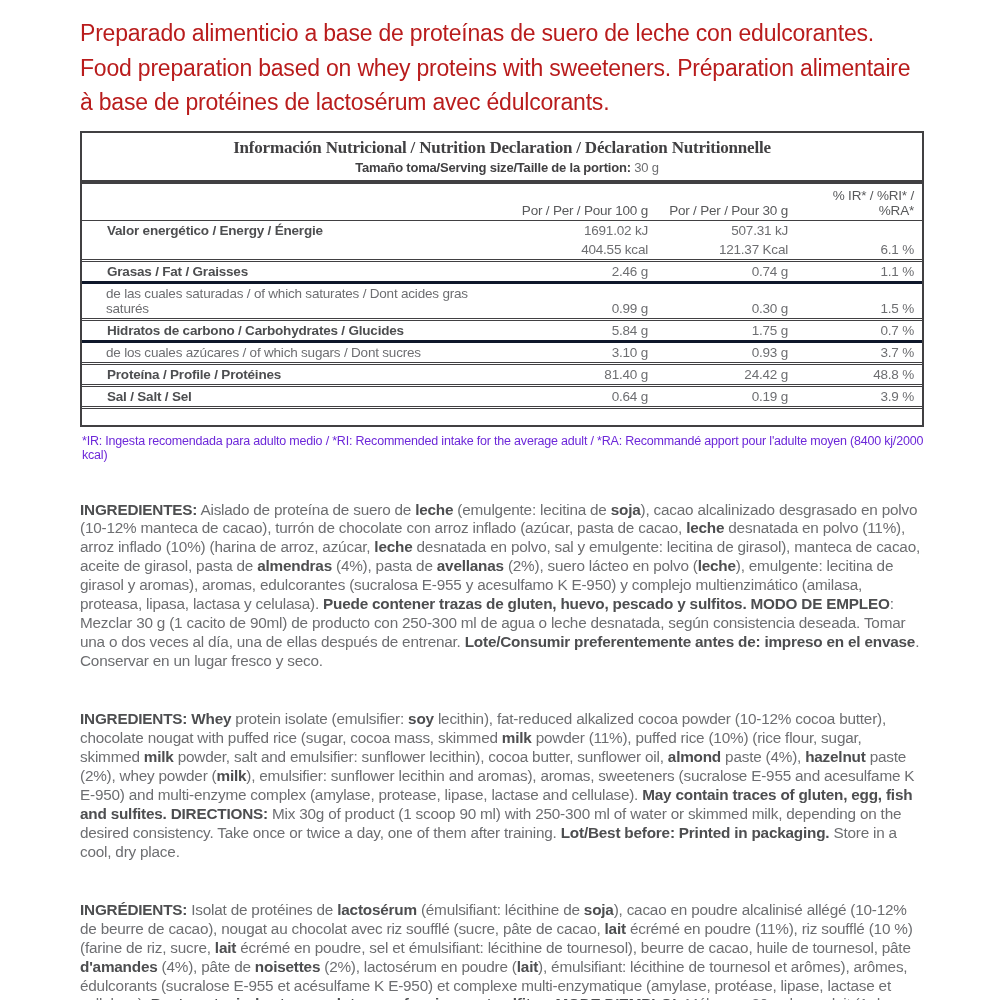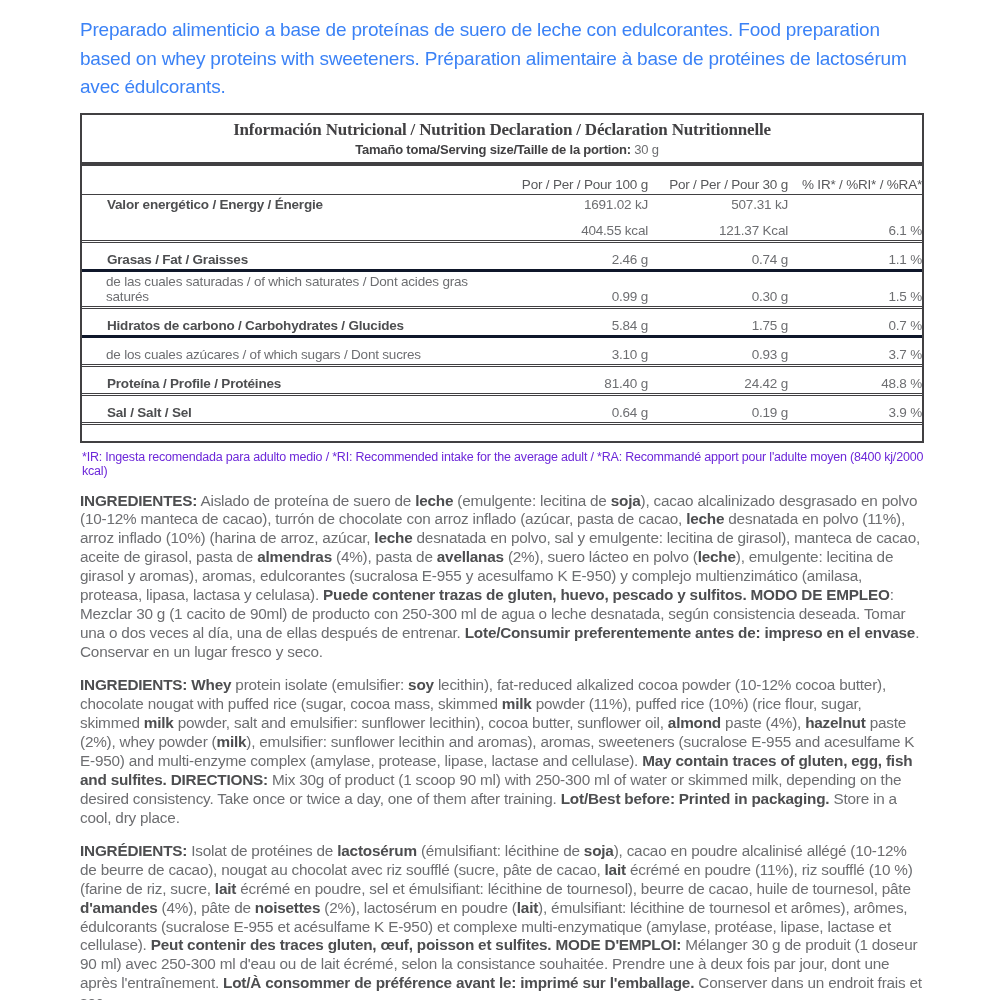--- a/index.html
+++ b/index.html
@@ -3,45 +3,45 @@
 <meta charset="utf-8">
 <style>
   html,body{margin:0;padding:0;background:#ffffff;}
   body{
     width:1000px;height:1000px;overflow:hidden;
     font-family:"Liberation Sans",sans-serif;
     color:#6d6e71;letter-spacing:-0.2px;
   }
   .page{padding:16px 76px 0 80px;}
   b,.b{font-weight:700;color:#4d4e50;}
-  .intro{font-size:19px;line-height:1.5;margin:0 0 11px 0;color:#3b82f6;}
+  .intro{font-size:23px;line-height:1.5;margin:0 0 11px 0;color:#b91c1c;}
 
   
   .nt{border:2px solid #414042;}
   .nt-title{text-align:center;font-weight:700;font-size:17px;color:#414042;padding:5px 6px 2px;font-family:Liberation Serif, serif;}
   .nt-serving{font-size:13px;font-weight:700;color:#414042;padding:0 0 5px 10px;border-bottom:4px solid #414042;text-align:center;}
   .nt-serving .val{font-weight:400;color:#6d6e71;}
   .nt-line{display:grid;grid-template-columns:1fr 155px 142px 122px;font-size:13.5px;align-items:end;padding:2px 0;}
   .nt-line .lbl{padding-left:25px;}
   .nt-line .lbl.bold{font-weight:700;color:#4d4e50;}
   .nt-line .lbl.indent{padding-left:24px;}
   .nt-line .v{text-align:right;}
   .nt-line .v1{padding-right:10px;}
   .nt-line .v2{padding-right:12px;}
-  .nt-line .v3{margin-top:7px;}
+  .nt-line .v3{padding-right:8px;}
   .nt-head{color:#58595b;padding-top:4px;}
   .sep-dark{border-top:1.5px solid #414042;}
   .sep-double{border-top:3px double #414042;}
   .sep-thin{border-top:3px solid #0f172a;}
   .nt-bottom{height:16px;}
 
   .footnote{font-size:12.5px;color:#6d28d9;margin:7px 0 0 2px;}
 
   
-  .para{font-size:15.3px;line-height:1.24;margin:14px 0 0 0;text-align:left;}
+  .para{font-size:15.3px;line-height:1.24;margin:39px 0 0 0;text-align:left;}
 
   
   .amino{border:2px solid #414042;margin-top:22px;}
   .amino-title{font-weight:700;font-size:15.5px;color:#414042;padding:8px 10px 6px 12px;border-bottom:3px solid #414042;}
 </style>
 </head>
 <body>
 
 <div class="page">
 

